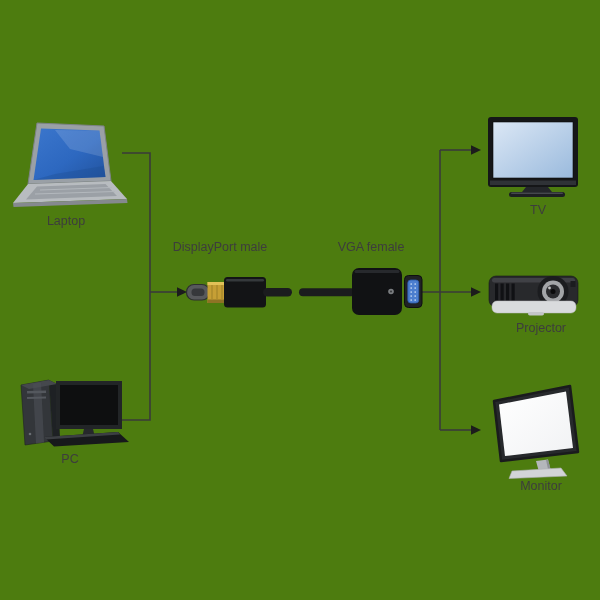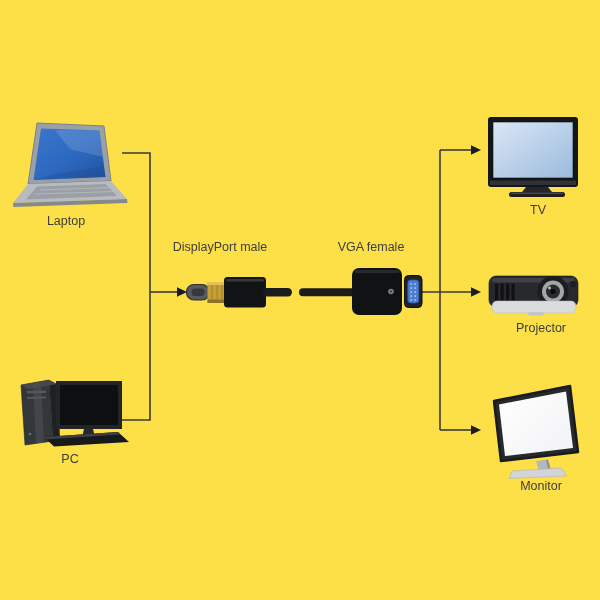--- a/index.html
+++ b/index.html
@@ -8,21 +8,21 @@
     background: #ffffff;
     width: 600px;
     height: 600px;
     overflow: hidden;
     font-family: "Liberation Sans", sans-serif;
   }
   .canvas {
     position: relative;
     width: 600px;
     height: 600px;
-    background: #fde047;
+    background: #4d7c0f;
   }
   svg text {
     font-family: "Liberation Sans", sans-serif;
     font-size: 12.5px;
     fill: #3d3d3d;
   }
   svg text.connector-label {
     font-size: 12.5px;
   }
 </style>

